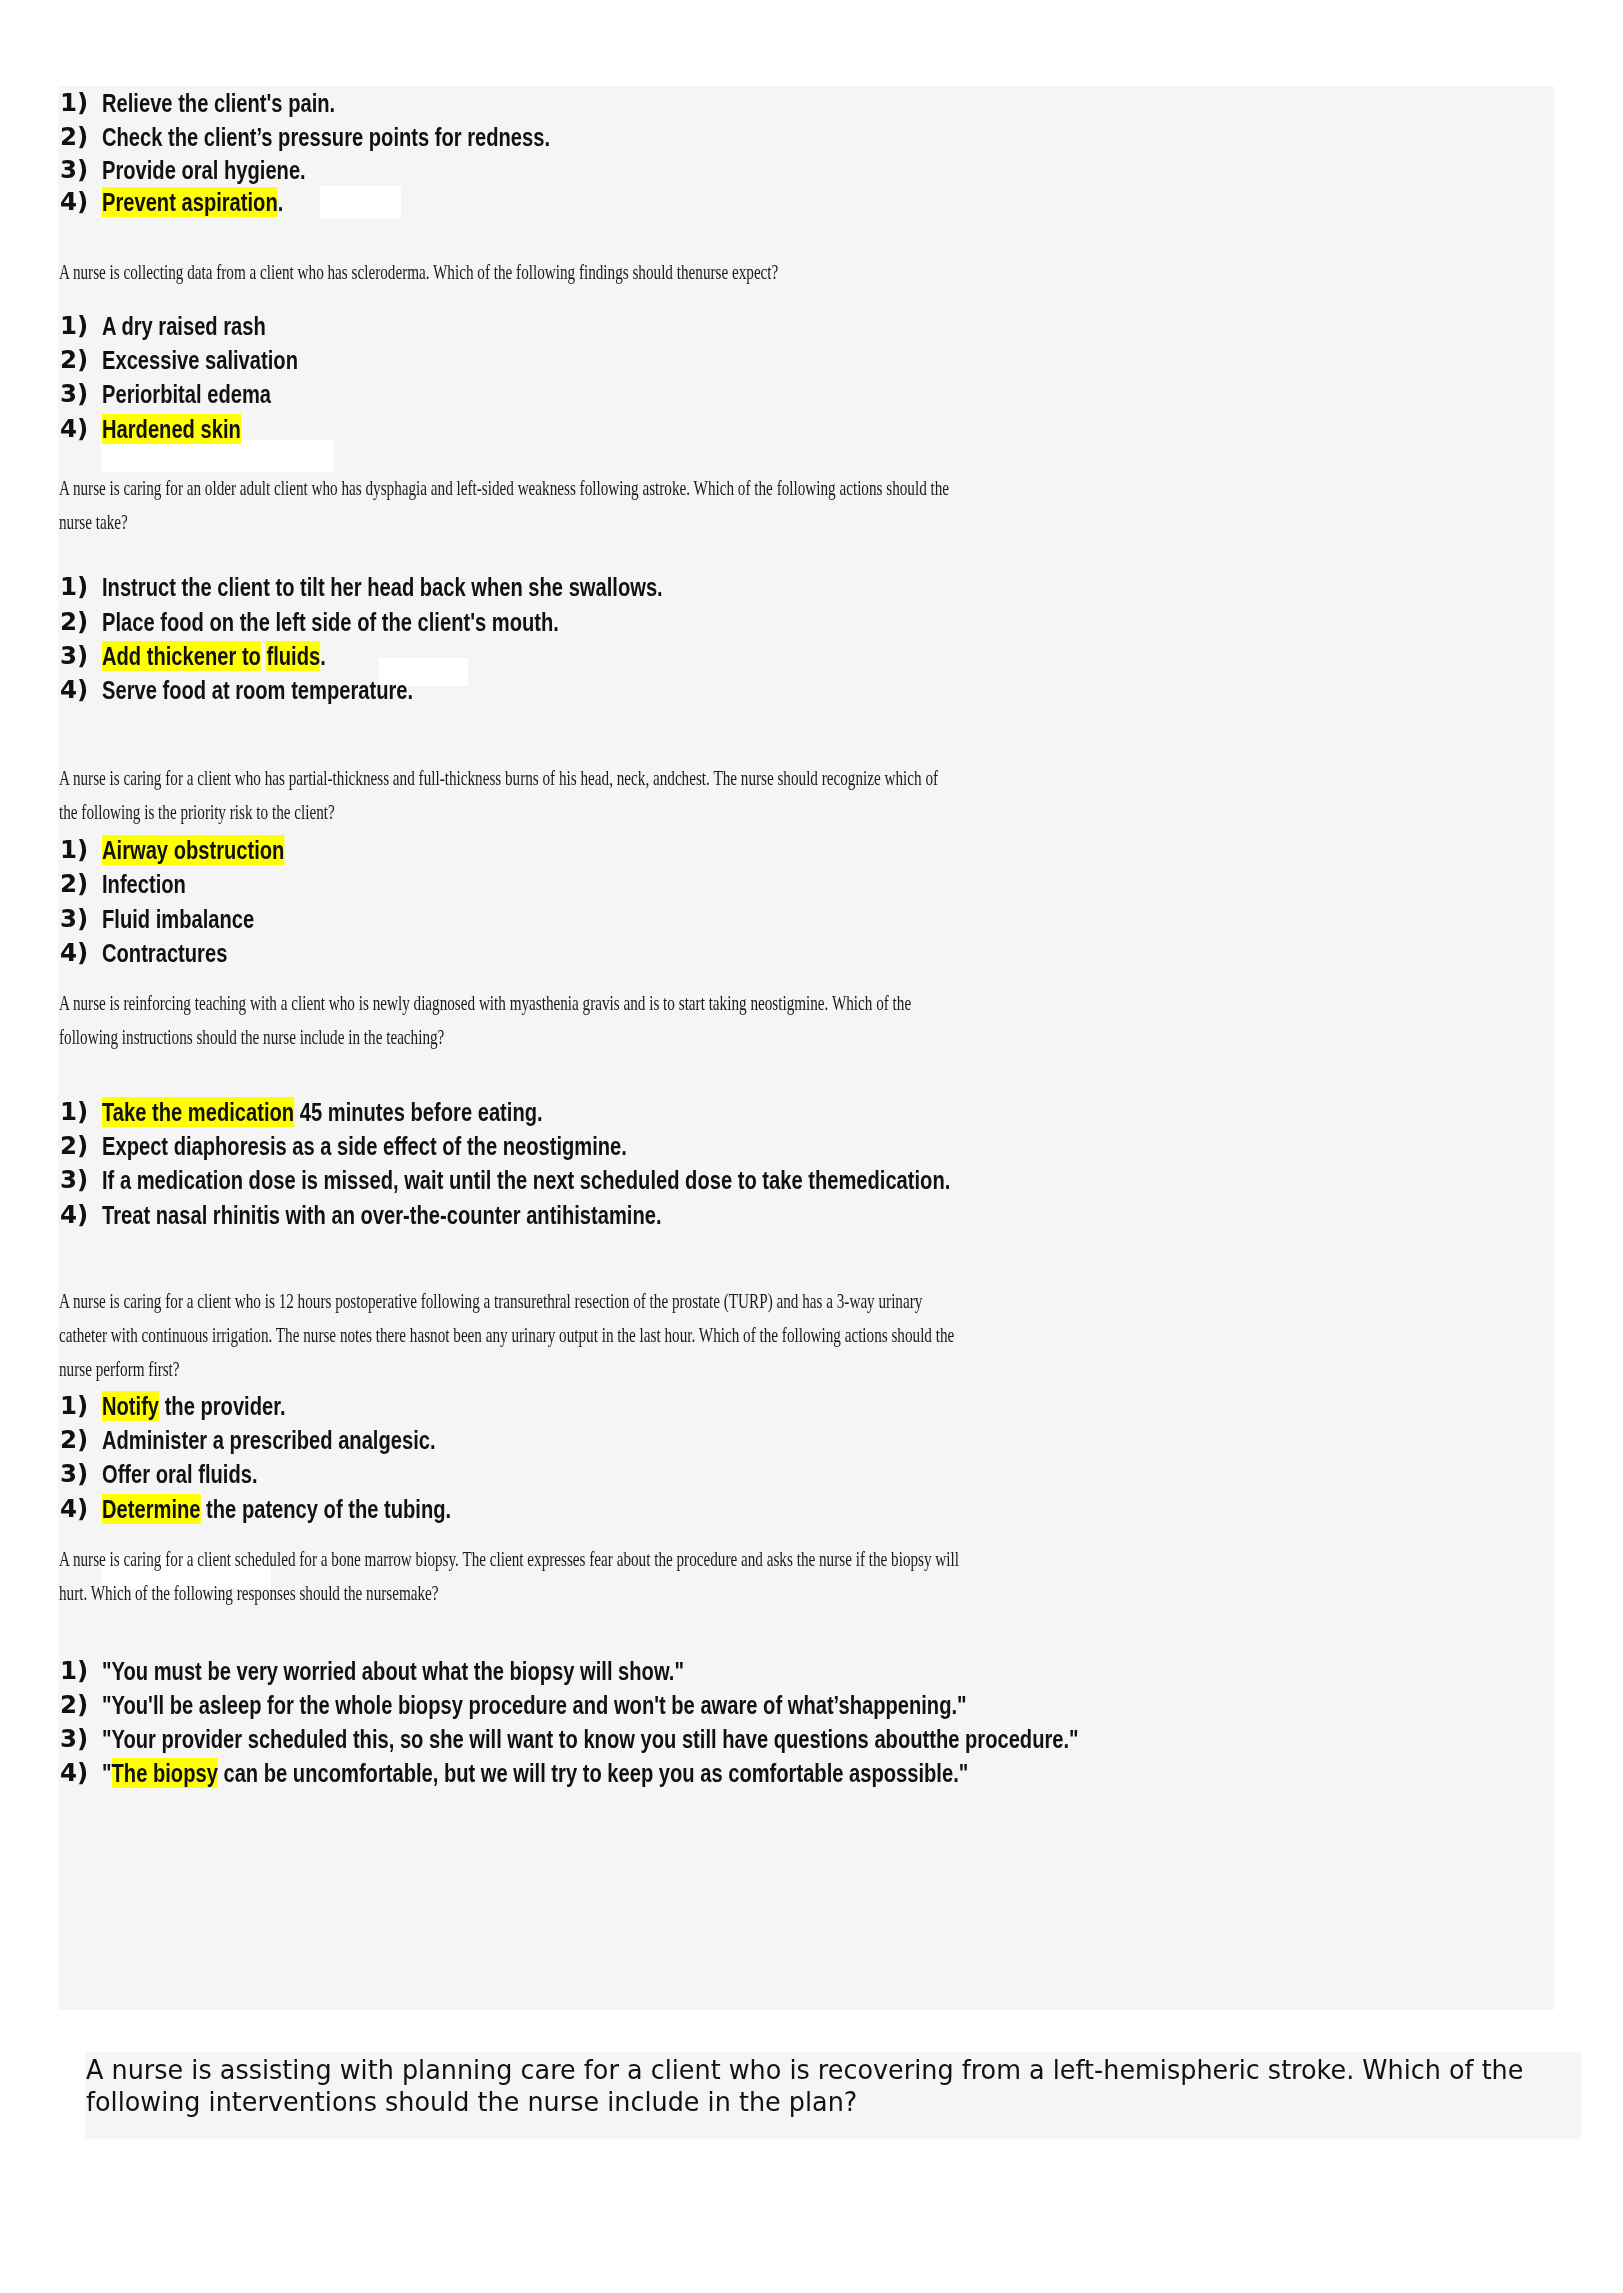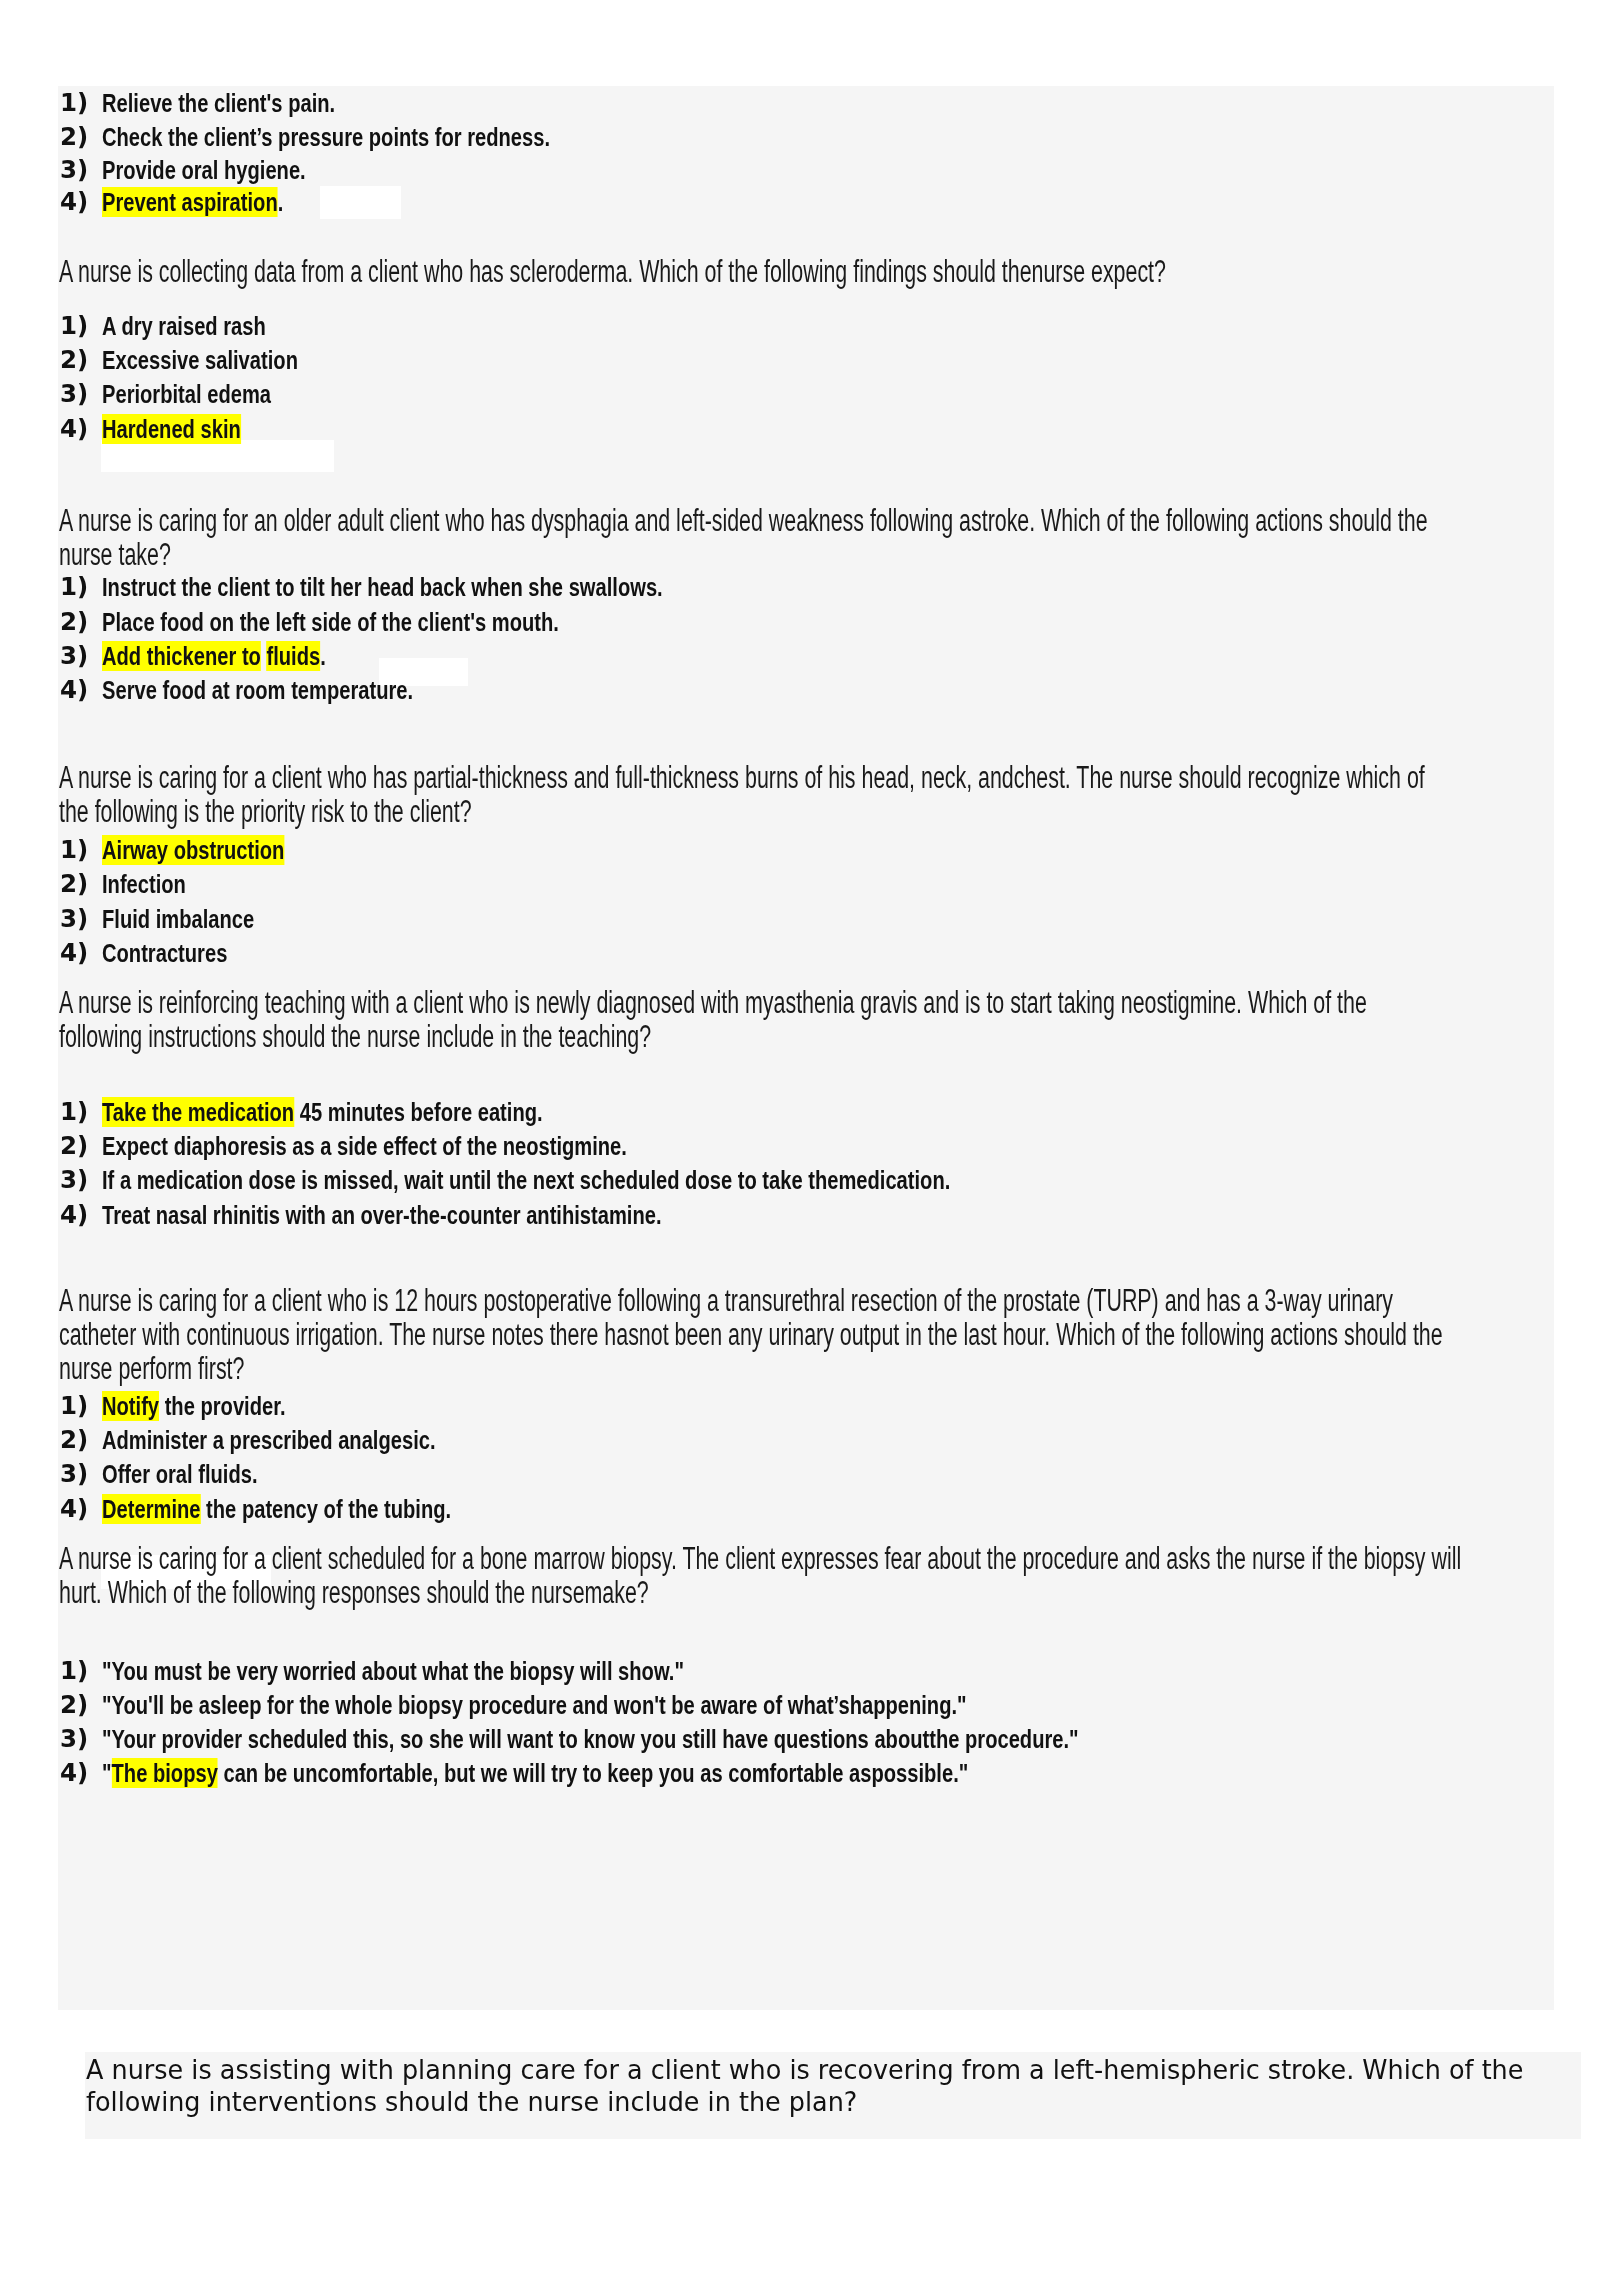--- a/index.html
+++ b/index.html
@@ -1,20 +1,20 @@
 <!DOCTYPE html>
 <html><head>
 <meta charset="utf-8">
 <style>
   html, body { margin: 0; padding: 0; background: #ffffff; }
   body { width: 1623px; height: 2294px; position: relative; overflow: hidden; font-family: "Liberation Sans", sans-serif; color: #111; }
   .gray-box { position: absolute; left: 58px; top: 86px; width: 1496px; height: 1924px; background: #f5f5f5; }
   .lower-box { position: absolute; left: 85px; top: 2052px; width: 1496px; height: 87px; background: #f5f5f5; }
   .patch { position: absolute; background: #ffffff; }
-  .q-text { position: absolute; left: 59px; width: 1529px; font-size: 31px; line-height: 34px; white-space: nowrap; color: #1a1a1a; }
+  .q-text { position: absolute; left: 59px; width: 1529px; font-size: 22px; line-height: 34px; white-space: nowrap; color: #1a1a1a; font-family: Liberation Serif, serif; }
   .q-text .ln { display: block; transform: scaleX(0.69); transform-origin: left center; font-weight: normal; letter-spacing: 0px; }
   .opt { position: absolute; left: 60px; height: 34px; font-size: 26.5px; line-height: 34px; white-space: nowrap; font-weight: bold; }
   .opt .num { position: absolute; left: 0; top: 0; font-family: "DejaVu Sans", sans-serif; font-size: 24.5px; font-weight: bold; }
   .opt .txt { position: absolute; left: 42px; top: 0; transform: scaleX(0.76); transform-origin: left center; }
   .hl { background: #ffff00; }
   .lower-text { position: absolute; left: 86px; top: 2054px; font-family: "DejaVu Sans", sans-serif; font-size: 27.4px; line-height: 32px; white-space: nowrap; color: #111; }
   .lower-text .ln { display: block; transform: scaleX(0.93); transform-origin: left center; }
 </style>
 </head>
 <body>
@@ -61,21 +61,21 @@
     <span class="num">3)</span>
     <span class="txt"><span>Periorbital edema</span></span>
   </div>
   <div class="opt" style="top:412px;">
     <span class="num">4)</span>
     <span class="txt"><span class="hl">Hardened skin</span></span>
   </div>
 </div>
 
 <div>
-  <div class="q-text" style="top:504px;">
+  <div class="q-text" style="top:471px;">
     <span class="ln">A nurse is caring for an older adult client who has dysphagia and left-sided weakness following astroke. Which of the following actions should the</span>
     <span class="ln">nurse take?</span>
   </div>
   <div class="opt" style="top:570px;">
     <span class="num">1)</span>
     <span class="txt"><span>Instruct the client to tilt her head back when she swallows.</span></span>
   </div>
   <div class="opt" style="top:605px;">
     <span class="num">2)</span>
     <span class="txt"><span>Place food on the left side of the client's mouth.</span></span>

